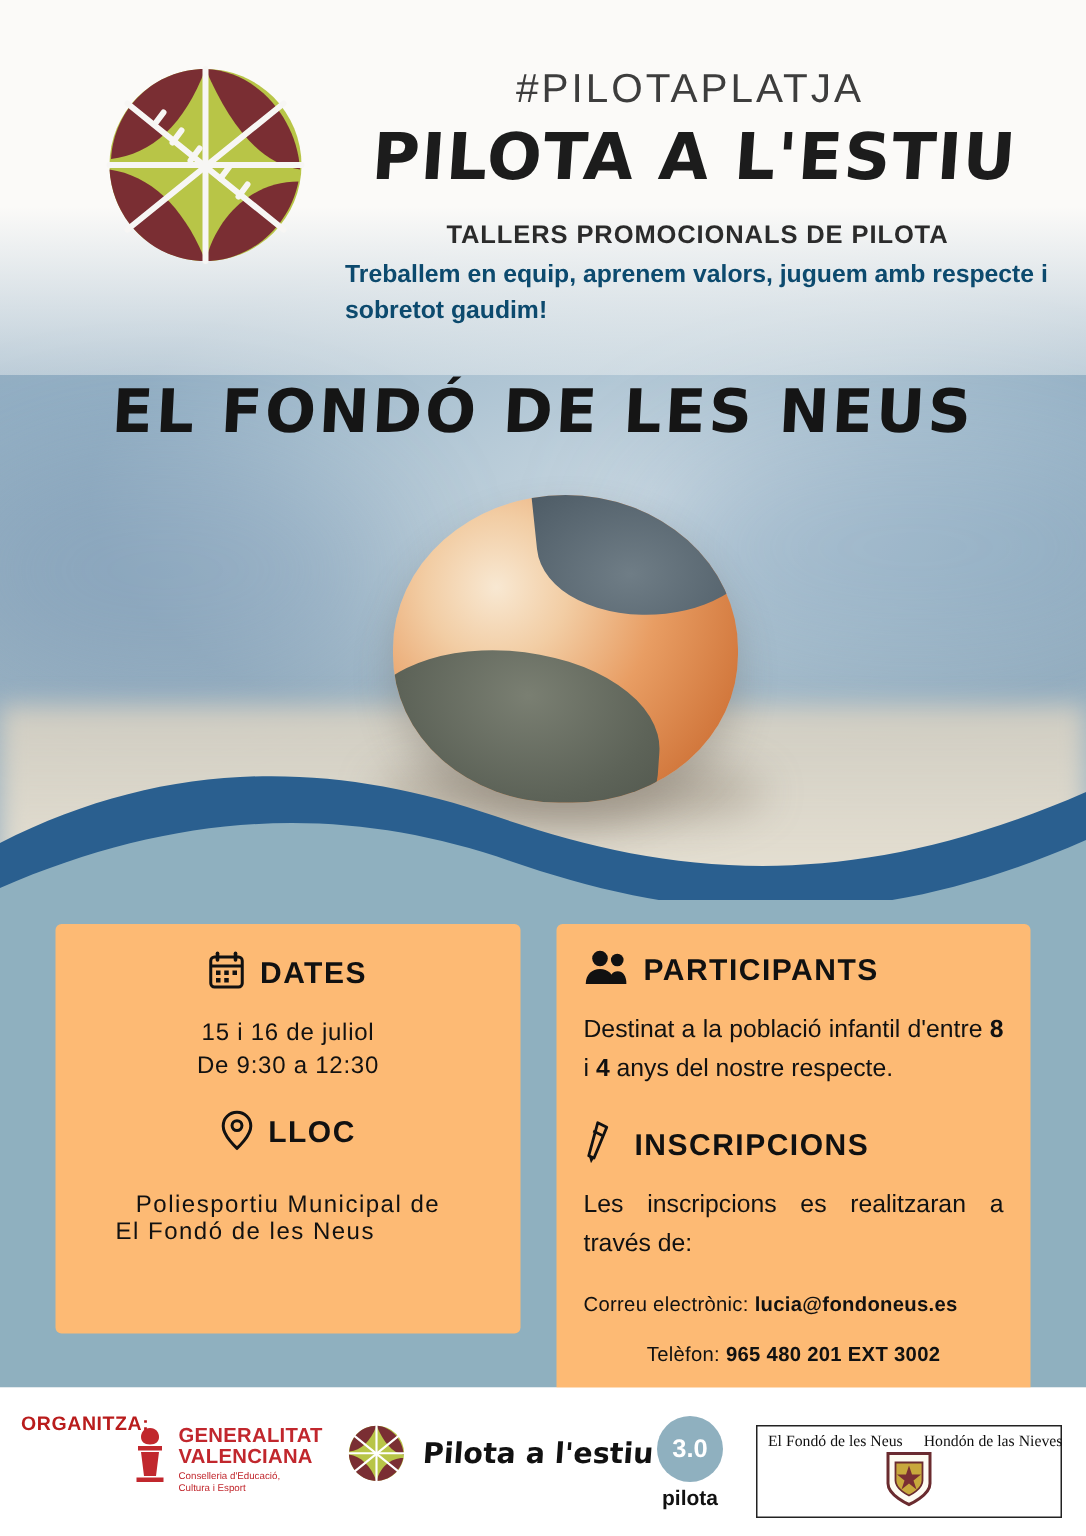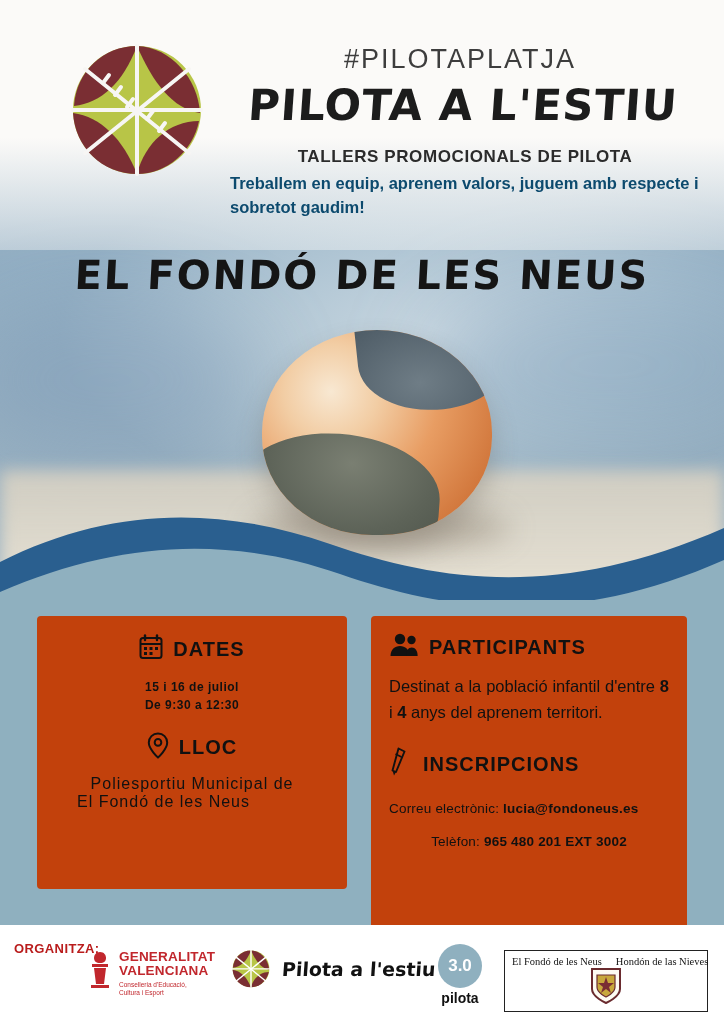--- a/index.html
+++ b/index.html
@@ -111,40 +111,40 @@
     font-size: 40px; font-weight: 700; letter-spacing: 2px; color: #151515;
     transform: skewX(-3deg);
   }
 
   
   .logo-top { position: absolute; left: 57px; top: 43px; width: 160px; height: 135px; }
 
   
   .card {
     position: absolute;
-    background: #c2410c;
+    background: #fdba74;
     border-radius: 4px;
   }
   .card-left { left: 37px; top: 616px; width: 310px; height: 273px; }
   .card-right { left: 371px; top: 616px; width: 316px; height: 332px; }
 
   .row-head {
     display: flex; align-items: center; justify-content: center; gap: 10px;
   }
   .row-head-left {
     display: flex; align-items: center; gap: 10px;
   }
   .head-label {
     font-family: "Liberation Sans", sans-serif;
     font-weight: 700; font-size: 20px; letter-spacing: 1px; color: #111;
   }
   .info-val {
     text-align: center;
     font-family: "Liberation Sans", sans-serif;
-    font-weight: 700; font-size: 12px; letter-spacing: 0.5px; color: #111;
+    font-weight: 400; font-size: 16px; letter-spacing: 0.5px; color: #111;
   }
   .body-text {
     font-family: "Liberation Sans", sans-serif;
     font-size: 16.5px; color: #111; line-height: 1.55;
     text-align: justify;
   }
   .small-text {
     font-family: "Liberation Sans", sans-serif;
     font-size: 13.5px; font-weight: 700; color: #111; letter-spacing: 0.2px;
   }
@@ -272,21 +272,21 @@
 
       <div class="row-head" style="margin-top:20px;">
         <span class="icon">
           <svg width="22" height="27" viewBox="0 0 22 27">
             <path d="M11,1.5 C5.8,1.5 1.8,5.5 1.8,10.6 C1.8,17.4 11,25.5 11,25.5 C11,25.5 20.2,17.4 20.2,10.6 C20.2,5.5 16.2,1.5 11,1.5 Z" fill="none" stroke="#111" stroke-width="2"></path>
             <circle cx="11" cy="10.4" r="3.3" fill="none" stroke="#111" stroke-width="2"></circle>
           </svg>
         </span>
         <span class="head-label">LLOC</span>
       </div>
-      <div class="info-val" style="margin-top:12px; font-weight:400; font-size:16px; letter-spacing:1px;">
+      <div class="info-val" style="margin-top:24px; font-weight:400; font-size:16px; letter-spacing:1px;">
         <div>Poliesportiu Municipal de</div>
         <div style="text-align:left; padding-left:22px;">El Fondó de les Neus</div>
       </div>
 
     </div>
   </div>
 
   <div class="card card-right">
     <div style="padding:16px 18px 0;">
 
@@ -295,33 +295,34 @@
           <svg width="30" height="26" viewBox="0 0 30 26">
             <circle cx="11" cy="7" r="5.2" fill="#111"></circle>
             <path d="M1.5,24 C1.5,17.5 5.8,14 11,14 C16.2,14 20.5,17.5 20.5,24 Z" fill="#111"></path>
             <circle cx="22.5" cy="8" r="4.2" fill="#111"></circle>
             <path d="M17,24 C17,18.5 19.4,15.5 22.8,15.5 C26.2,15.5 28.6,18.5 28.6,24 Z" fill="#111"></path>
           </svg>
         </span>
         <span class="head-label">PARTICIPANTS</span>
       </div>
       <div class="body-text" style="margin-top:12px;">
-        <span>Destinat a la població infantil d'entre </span><b>8</b><span> i </span><b>4</b><span> anys del aprenem territori.</span>
+        <span>Destinat a la població infantil d'entre </span><b>8</b><span> i </span><b>4</b><span> anys del nostre respecte.</span>
       </div>
 
       <div class="row-head-left" style="margin-top:22px;">
         <span class="icon">
           <svg width="24" height="30" viewBox="0 0 24 30">
             <path d="M9.5,1.5 L15.5,4.5 L7,25 L3.5,23.5 Z" fill="none" stroke="#111" stroke-width="1.9" stroke-linejoin="round"></path>
             <path d="M3.5,23.5 L7,25 L5,28.5 Z" fill="#111"></path>
             <line x1="6.5" y1="7" x2="12.5" y2="10" stroke="#111" stroke-width="1.7"></line>
           </svg>
         </span>
         <span class="head-label">INSCRIPCIONS</span>
       </div>
+      <div class="body-text" style="margin-top:10px;">Les inscripcions es realitzaran a través de:</div>
 
       <div class="small-text" style="margin-top:20px;">
         <span style="font-weight:400;text-align:center;">Correu electrònic: </span><span>lucia@fondoneus.es</span>
       </div>
       <div class="small-text" style="margin-top:18px;text-align:center;">
         <span style="font-weight:400;">Telèfon: </span><span>965 480 201 EXT 3002</span>
       </div>
 
     </div>
   </div>

